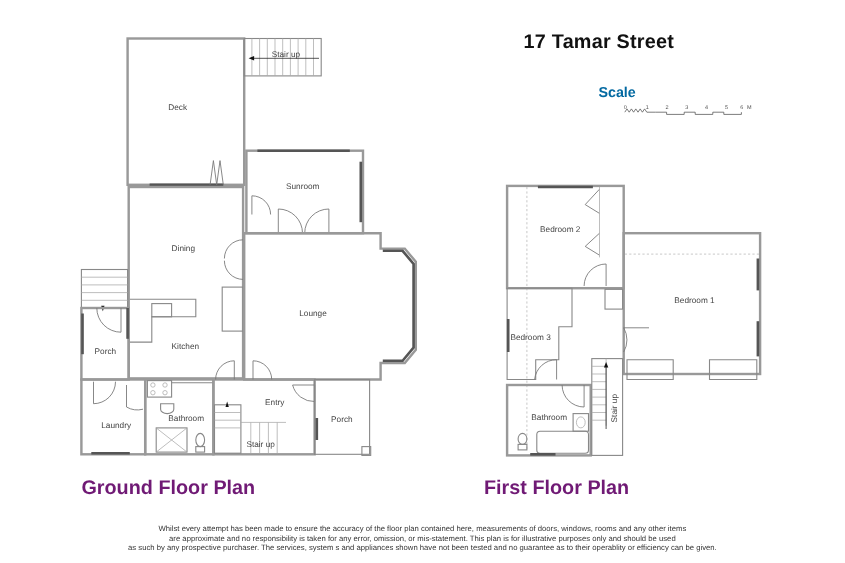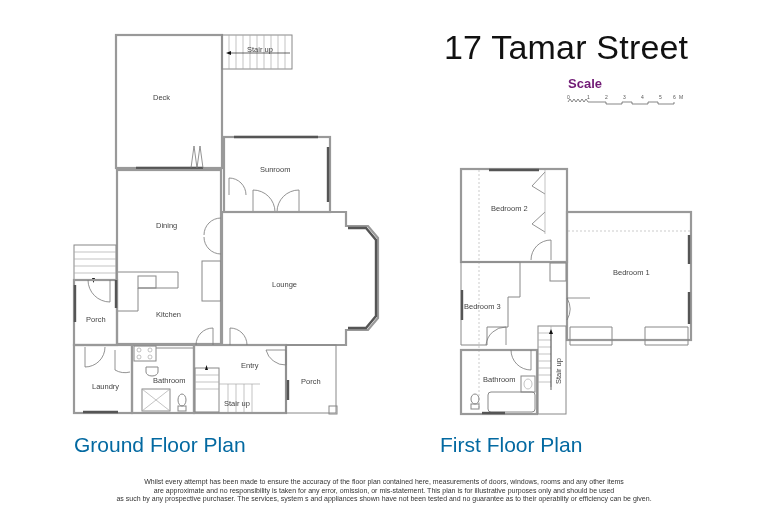--- a/index.html
+++ b/index.html
@@ -1,20 +1,20 @@
 <!DOCTYPE html>
 <html><head>
 <meta charset="utf-8">
 <style>
   html, body { margin:0; padding:0; background:#ffffff; }
   body { width:768px; height:512px; position:relative; overflow:hidden; font-family:"Liberation Sans", sans-serif; color:#111; }
-  #title { position:absolute; left:444px; top:28px; font-size:34px; font-weight:normal; letter-spacing:0.2px; color:#111; }
-  #scale-label { position:absolute; left:568px; top:76px; font-size:13px; font-weight:bold; color:#701a75; }
+  #title { position:absolute; left:476px; top:28px; font-size:18px; font-weight:bold; letter-spacing:0.2px; color:#111; }
+  #scale-label { position:absolute; left:544px; top:76px; font-size:13px; font-weight:bold; color:#0369a1; }
   #scale-bar { position:absolute; left:560px; top:90px; }
-  .plan-title { position:absolute; font-size:21px; font-weight:normal; color:#0369a1; }
+  .plan-title { position:absolute; font-size:18px; font-weight:bold; color:#701a75; }
   #ground-title { left:74px; top:433px; }
   #first-title { left:440px; top:433px; }
   #disclaimer { position:absolute; left:0; top:478px; width:768px; text-align:center; font-size:7px; line-height:8.6px; color:#333; }
   #disclaimer div { white-space:nowrap; }
   svg.plan { position:absolute; left:0; top:0; }
   .room { font-family:"Liberation Sans", sans-serif; font-size:7.5px; fill:#444; }
   .w { fill:none; stroke:#888; stroke-width:1; }
   .wt { fill:none; stroke:#999; stroke-width:2.2; }
   .win { stroke:#555; stroke-width:2.4; }
   .thin { fill:none; stroke:#aaa; stroke-width:0.7; }

